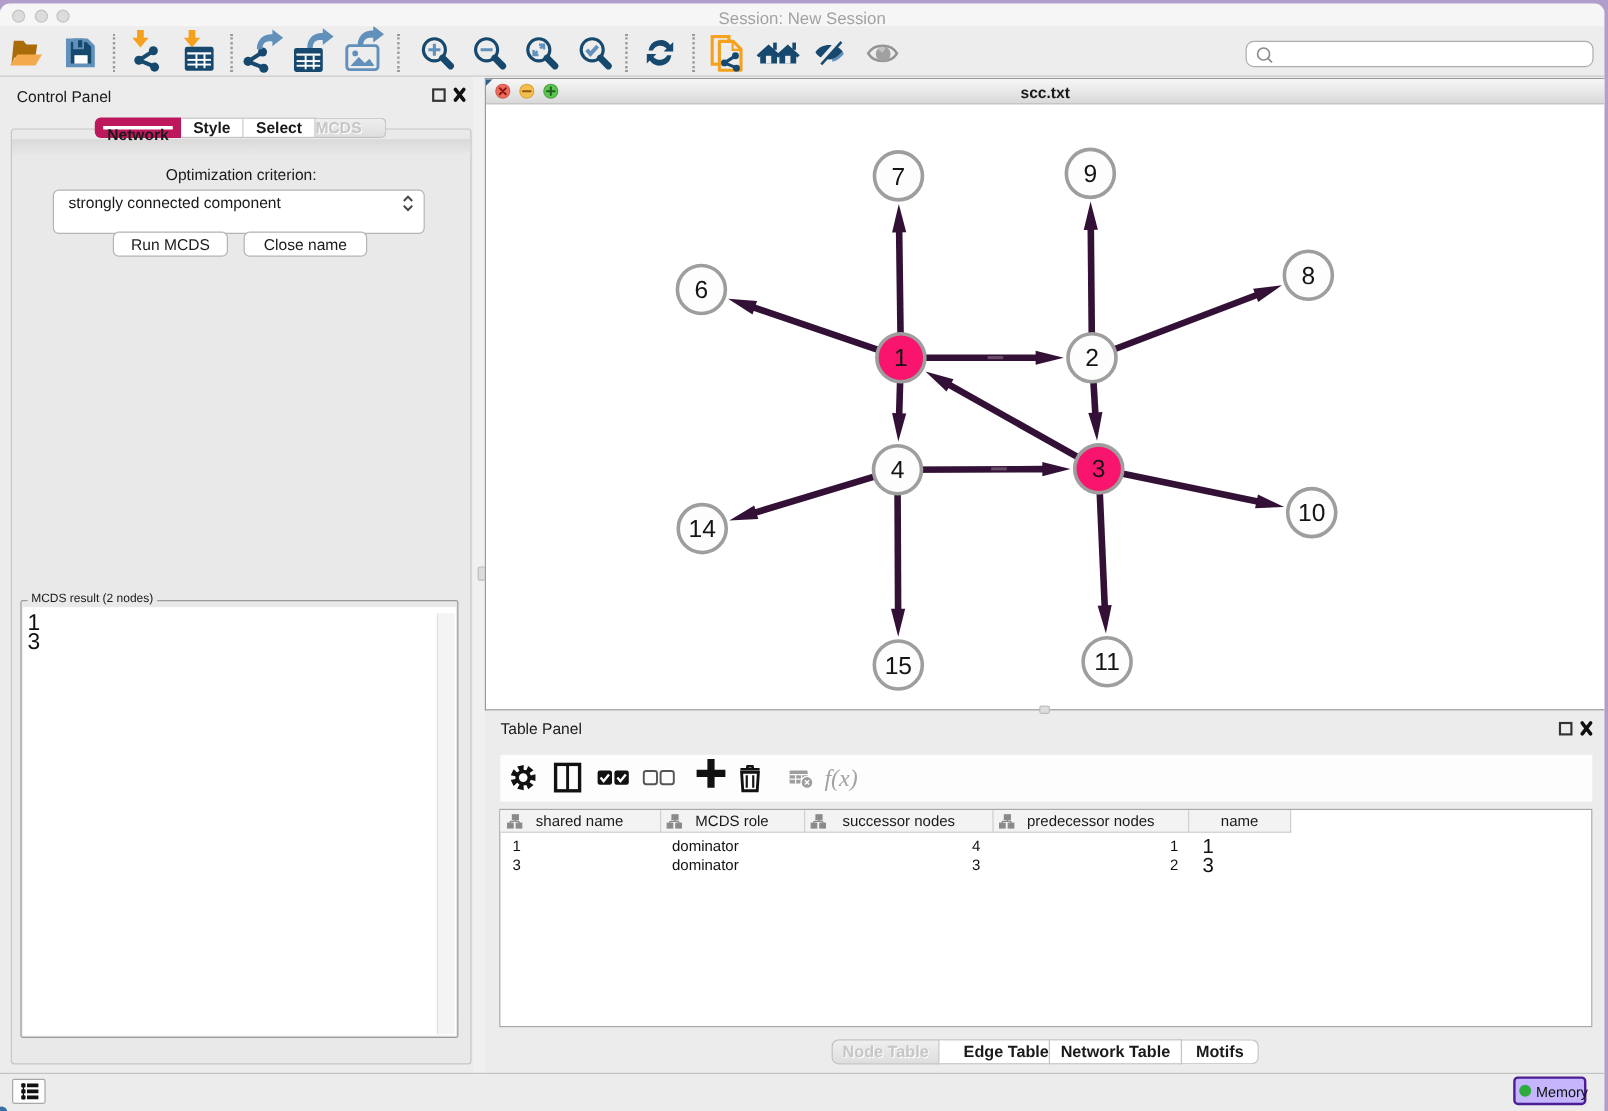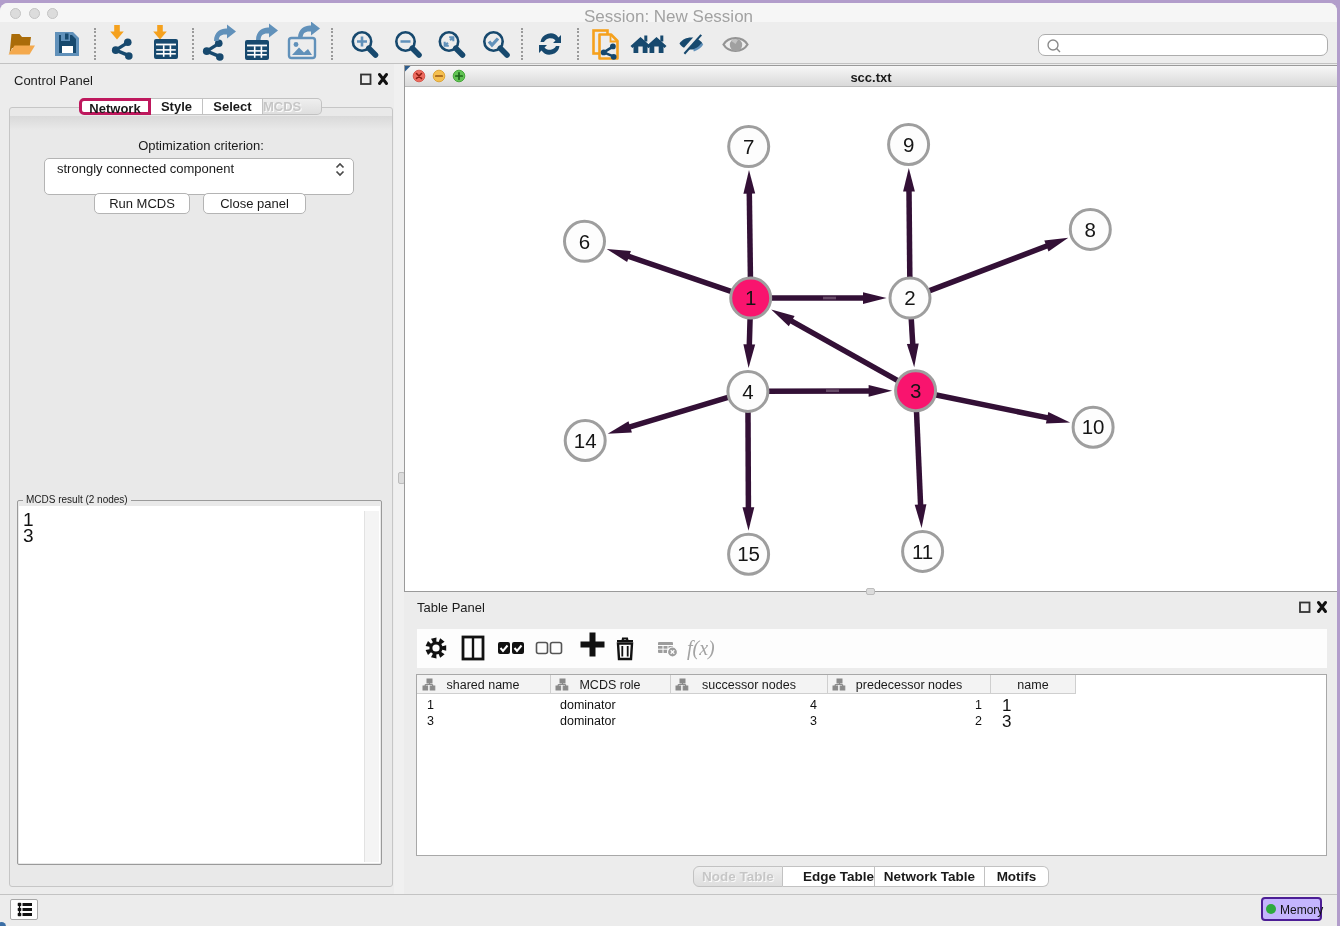--- a/index.html
+++ b/index.html
@@ -6,21 +6,21 @@
 body { background:#b29dcb; font-family:"Liberation Sans",sans-serif; }
 .abs { position:absolute; }
 #win { position:absolute; left:0; top:3px; width:1337px; height:923px;
   background:#ececec; border-radius:8px 8px 0 0; overflow:hidden; }
 #c { position:absolute; left:0; top:-3px; width:1340px; height:926px; }
 
 #titlebar { position:absolute; left:0; top:3px; width:1337px; height:19px; background:#f6f6f6; }
 #titlebar .circ { position:absolute; top:4.5px; width:11px; height:11px; border-radius:50%;
   background:#dcdcdc; border:1px solid #c3c3c3; }
 #wintitle { position:absolute; top:3.5px; left:0; width:1337px; text-align:center;
-  font-size:17px; color:#a2a2a2; }
+  font-size:14px; color:#a2a2a2; }
 
 #toolbar { position:absolute; left:0; top:22px; width:1337px; height:42px;
   background:#ededed; border-bottom:1px solid #c2c2c2; }
 .tsep { position:absolute; top:6px; height:32px; width:0;
   border-left:2px dotted #9a9a9a; }
 
 #search { position:absolute; left:1038px; top:12px; width:290px; height:22px;
   background:#fff; border:1px solid #adadad; border-radius:7px; }
 
 .ghost { color:#c6c6c6; text-shadow:1px 1px 0 rgba(255,255,255,0.9); }
@@ -166,35 +166,35 @@
 <div class="abs" style="left:14px;top:73px;font-size:13px;color:#1c1c1c">Control Panel</div>
 <svg class="abs" style="left:357px;top:72px" width="34" height="15">
  <rect x="4" y="2.5" width="9.5" height="9.5" fill="none" stroke="#333" stroke-width="1.8"></rect>
  <path d="M22.5 2.5 L29.5 11.5 M29.5 2.5 L22.5 11.5" stroke="#111" stroke-width="3" stroke-linecap="round"></path>
 </svg>
 
 <div class="abs" style="left:9px;top:107px;width:384px;height:780px;background:#e9e9e9;border:1px solid #c6c6c6;border-radius:3px"></div>
 <div class="abs" style="left:10px;top:116px;width:382px;height:14px;background:linear-gradient(#d9d9d9,#e9e9e9)"></div>
 
 <div class="abs" style="left:79px;top:98px;height:17px;display:flex;font-size:13px;font-weight:bold;">
- <div style="width:72px;background:#fff;border:3px solid #be185d;border-radius:5px 0 0 5px;text-align:center;line-height:15px;color:#1a1a1a">Network</div>
+ <div style="width:72px;background:#fff;border:7px solid #be185d;border-radius:5px 0 0 5px;text-align:center;line-height:15px;color:#1a1a1a">Network</div>
  <div style="width:52px;background:#fff;border:1px solid #c2c2c2;border-left:none;text-align:center;line-height:15px;color:#1a1a1a">Style</div>
  <div style="width:60px;background:#fff;border:1px solid #c2c2c2;border-left:none;text-align:center;line-height:15px;color:#1a1a1a">Select</div>
  <div class="ghost" style="width:59px;background:linear-gradient(#efefef,#dedede);border:1px solid #c2c2c2;border-left:none;border-radius:0 5px 5px 0;text-align:left;line-height:15px;">MCDS</div>
 </div>
 
 <div class="abs" style="left:10px;top:138px;width:382px;text-align:center;font-size:13px;color:#1a1a1a">Optimization criterion:</div>
 <div class="abs" style="left:44px;top:158px;width:310px;height:37px;background:#fff;border:1px solid #b4b4b4;border-radius:5px;font-size:13px;color:#1a1a1a;line-height:20px;padding-left:12px">strongly connected component
  <svg width="12" height="18" style="position:absolute;right:7px;top:2px">
   <path d="M2.5 6.5 L6 3 L9.5 6.5" fill="none" stroke="#4a4a4a" stroke-width="1.7"></path>
   <path d="M2.5 10.5 L6 14 L9.5 10.5" fill="none" stroke="#4a4a4a" stroke-width="1.7"></path>
  </svg>
 </div>
 <div class="abs" style="left:94px;top:193px;width:96px;height:21px;background:#fff;border:1px solid #b4b4b4;border-radius:5px;font-size:13px;color:#1a1a1a;text-align:center;line-height:19px">Run MCDS</div>
-<div class="abs" style="left:203px;top:193px;width:103px;height:21px;background:#fff;border:1px solid #b4b4b4;border-radius:5px;font-size:13px;color:#1a1a1a;text-align:center;line-height:19px">Close panel</div>
+<div class="abs" style="left:203px;top:193px;width:103px;height:21px;background:#fff;border:1px solid #b4b4b4;border-radius:5px;font-size:13px;color:#1a1a1a;text-align:center;line-height:19px">Close name</div>
 
 <div class="abs" style="left:17px;top:500px;width:365px;height:365px;border:1px solid #9a9a9a;border-radius:2px"></div>
 <div class="abs" style="left:23px;top:494px;background:#e9e9e9;padding:0 3px;font-size:10px;color:#1a1a1a">MCDS result (2 nodes)</div>
 <div class="abs" style="left:19px;top:506px;width:361px;height:357px;background:#fff"></div>
 <div class="abs" style="left:364px;top:511px;width:15px;height:351px;background:#f4f4f4;border-left:1px solid #e2e2e2"></div>
 <div class="abs" style="left:23px;top:512px;font-size:19px;color:#111;line-height:16px">1<br>3</div>
 
 <div class="abs" style="left:394px;top:64px;width:10px;height:830px;background:#f0f0f0"></div>
 <div class="abs" style="left:398px;top:472px;width:7px;height:12px;background:#dcdcdc;border:1px solid #bdbdbd;border-radius:2px"></div>
 

